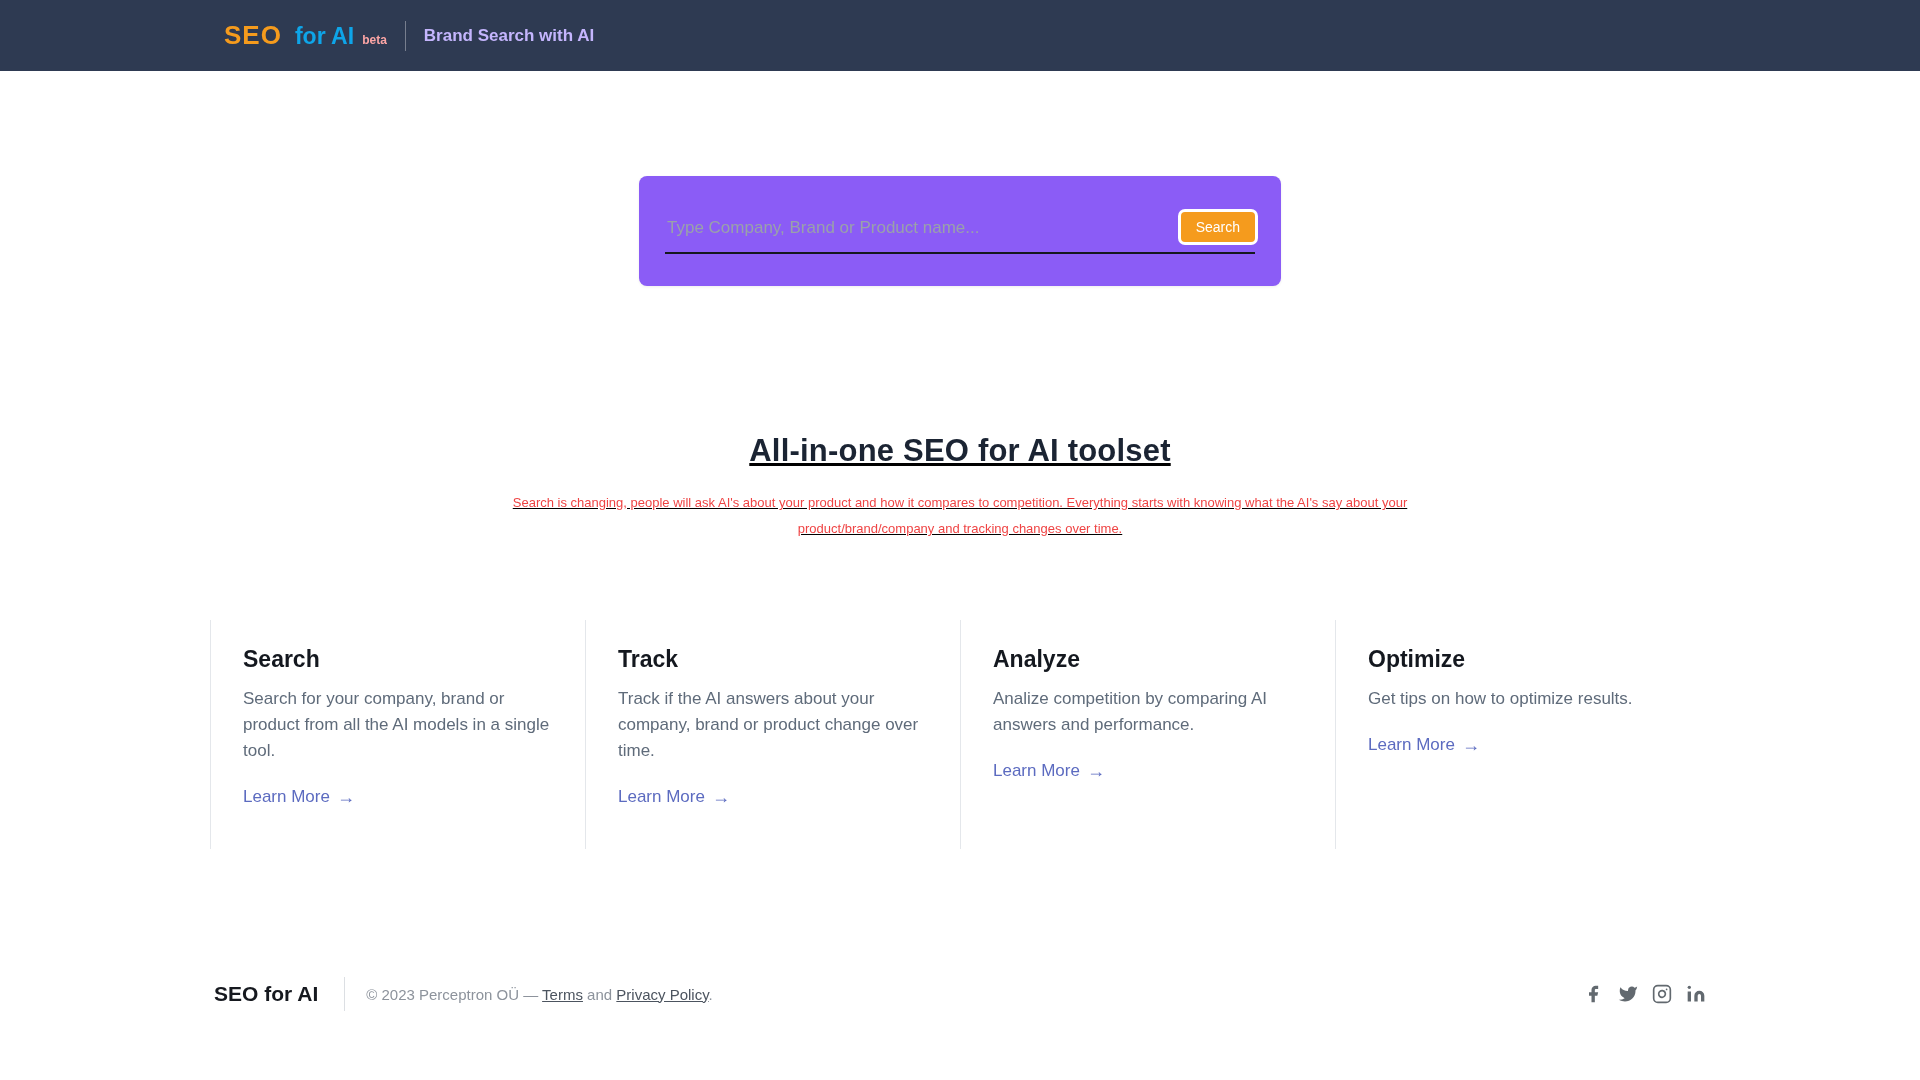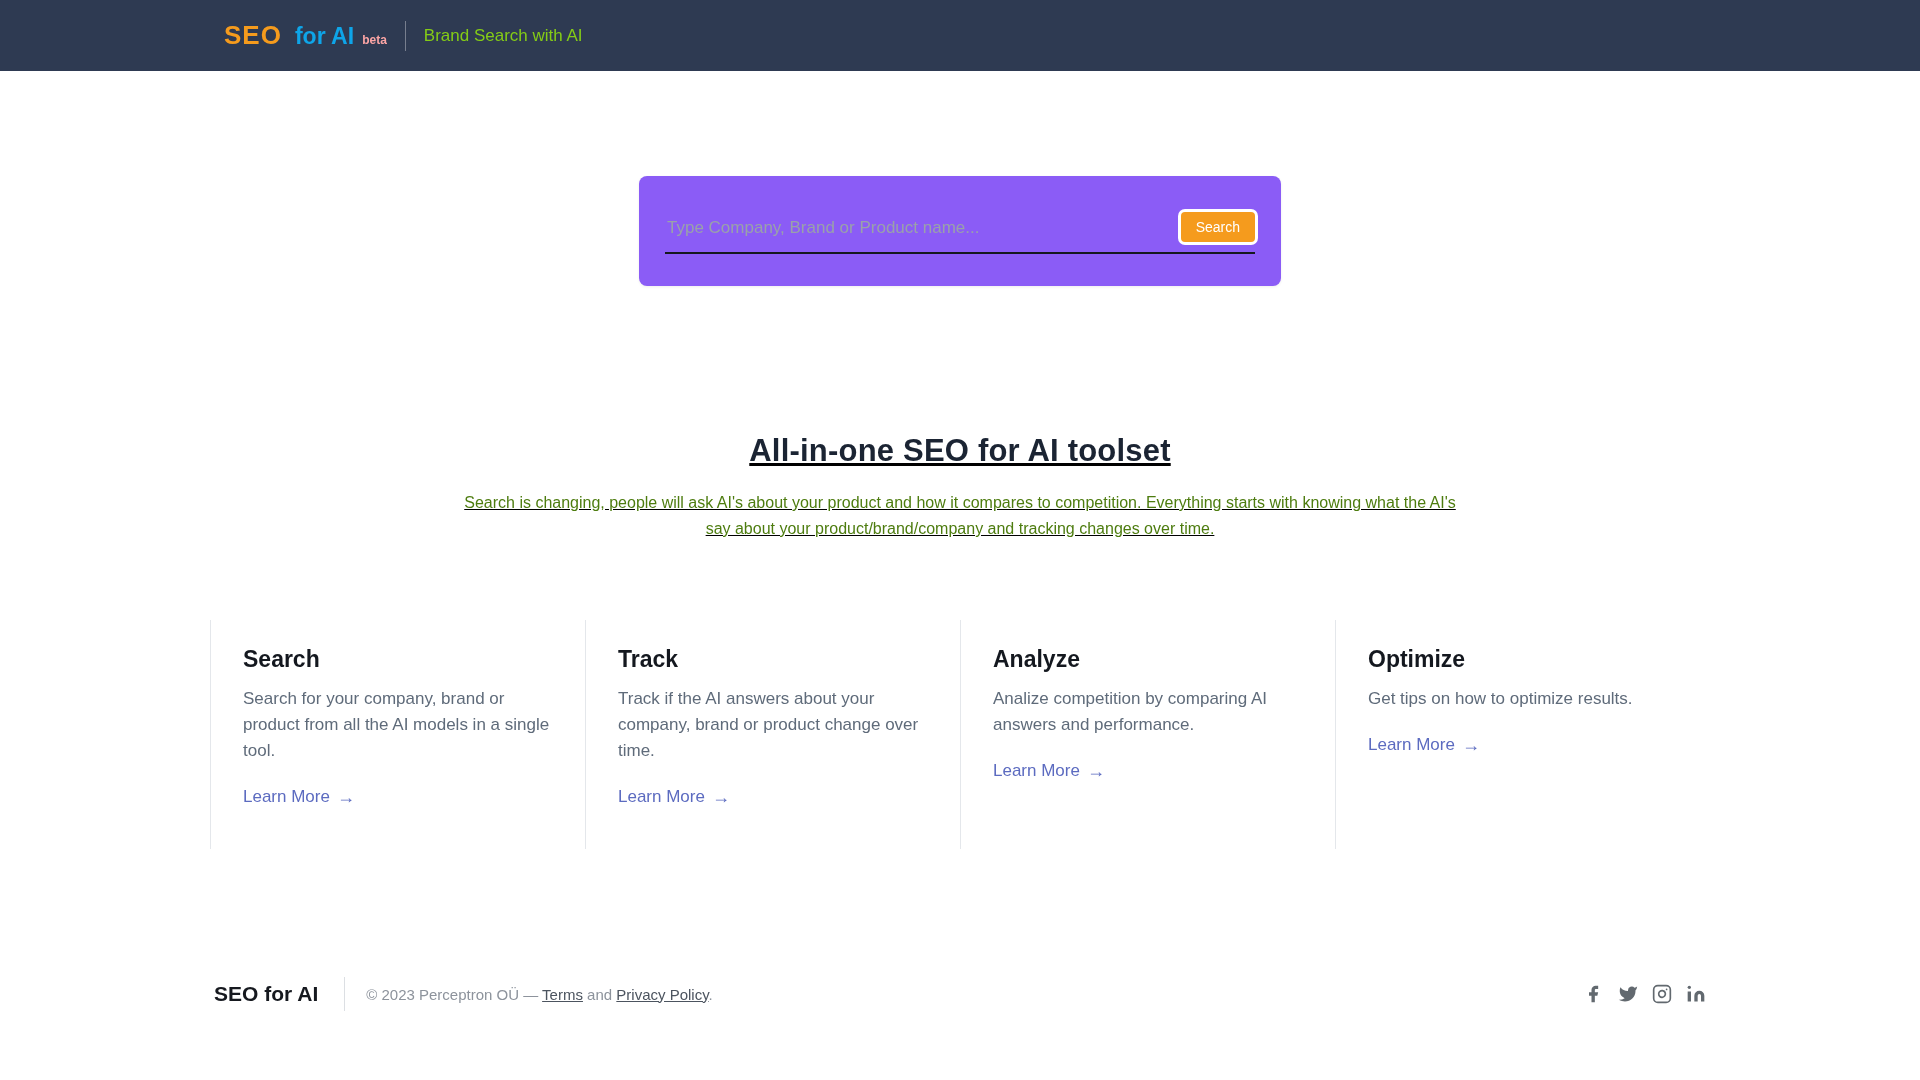--- a/index.html
+++ b/index.html
@@ -16,21 +16,21 @@
     height: 71px; width: 100%;
     background: #2e3a52;
     display: flex; align-items: center;
     padding-left: 224px;
   }
   .brand-logo { display: flex; align-items: baseline; cursor: pointer; }
   .logo-seo { color: #f59b1d; font-size: 26px; font-weight: 700; letter-spacing: 1px; }
   .logo-rest { color: #0ea5e9; font-size: 23px; font-weight: 700; margin-left: 13px; }
   .beta-badge { color: #fca5a5; font-size: 12px; font-weight: 700; margin-left: 8px; }
   .nav-divider { width: 1px; height: 30px; background: rgba(255,255,255,0.35); margin: 0 18px; }
-  .nav-tagline { color: #84cc16; font-size: 17px; font-weight: 400; cursor: pointer; }
+  .nav-tagline { color: #c4b5fd; font-size: 17px; font-weight: 700; cursor: pointer; }
 
   
   .hero-card {
     width: 642px;
     margin: 105px auto 0;
     background: #8b5cf6;
     border-radius: 8px;
     padding: 26px 26px 32px;
     box-shadow: 0 1px 3px rgba(0,0,0,0.07);
   }
@@ -59,22 +59,22 @@
   
   .intro { margin-top: 147px; text-align: center; text-decoration: underline; }
   .page-title {
     margin: 0;
     font-size: 31px; font-weight: 700;
     color: #1b2433; letter-spacing: 0.2px;
   }
   .page-subtitle {
     margin: 21px auto 0;
     max-width: 1010px;
-    font-size: 16px; line-height: 26px;
-    color: #4d7c0f;
+    font-size: 13px; line-height: 26px;
+    color: #ef4444;
   }
 
   
   .features {
     width: 1500px;
     margin: 78px auto 0;
     display: grid;
     grid-template-columns: repeat(4, 1fr);
   }
   .feature {

